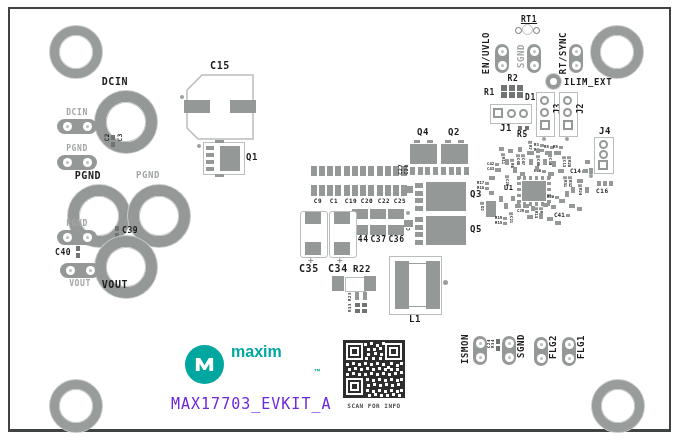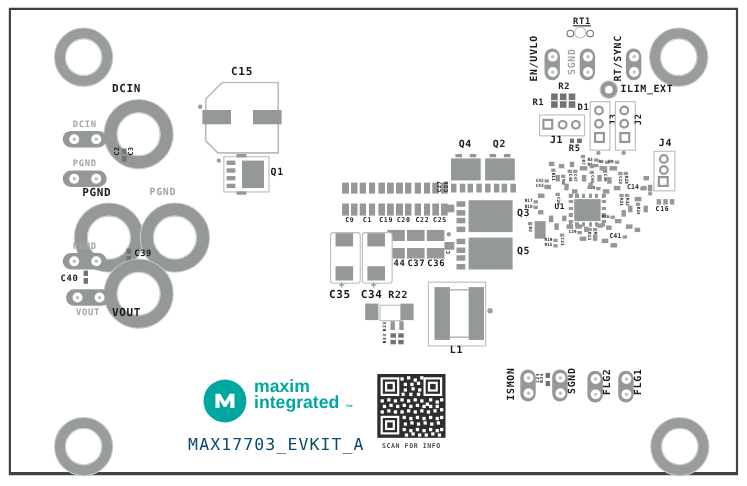--- a/index.html
+++ b/index.html
@@ -47,21 +47,21 @@
   .cpart.v [data-part-label]{writing-mode:vertical-rl;transform:rotate(180deg);}
   .cpart::after{content:'';width:4px;height:3px;background:#949998;align-self:center;}
   
   .qr{position:absolute;left:343px;top:340px;width:62px;height:58px;background:#2d2d2d;}
   .qfc{position:absolute;width:5px;height:5px;background:#2d2d2d;box-shadow:0 0 0 2px #fff,0 0 0 4px #2d2d2d,0 0 0 6px #fff;}
   .qnoise{position:absolute;left:0;top:0;width:3px;height:3px;background:transparent;
     box-shadow:21px 3px #fff,27px 2px #fff,33px 4px #fff,39px 2px #fff,24px 8px #fff,30px 8px #fff,36px 7px #fff,24px 13px #fff,31px 12px #fff,37px 13px #fff,22px 17px #fff,29px 17px #fff,36px 17px #fff,47px 22px #fff,53px 24px #fff,57px 22px #fff,3px 23px #fff,9px 22px #fff,15px 23px #fff,21px 22px #fff,27px 23px #fff,33px 22px #fff,39px 23px #fff,44px 26px #fff,5px 28px #fff,11px 27px #fff,17px 28px #fff,23px 27px #fff,29px 28px #fff,35px 27px #fff,41px 28px #fff,47px 28px #fff,53px 28px #fff,57px 31px #fff,3px 33px #fff,9px 32px #fff,15px 33px #fff,21px 33px #fff,27px 32px #fff,33px 33px #fff,39px 32px #fff,45px 33px #fff,51px 32px #fff,23px 38px #fff,29px 39px #fff,35px 38px #fff,41px 39px #fff,47px 38px #fff,53px 39px #fff,57px 38px #fff,24px 44px #fff,30px 43px #fff,36px 44px #fff,42px 43px #fff,48px 44px #fff,54px 43px #fff,23px 49px #fff,29px 50px #fff,35px 49px #fff,41px 50px #fff,47px 49px #fff,53px 50px #fff,57px 49px #fff,25px 54px #fff,31px 53px #fff,37px 54px #fff,43px 54px #fff,49px 53px #fff,55px 54px #fff;}
   
   .logo-circle{position:absolute;left:185px;top:345px;width:39px;height:39px;border-radius:50%;background:#00a7a0;display:flex;align-items:center;justify-content:center;}
   .logo-word{position:absolute;font-family:"Liberation Sans",sans-serif;font-weight:bold;color:#00a7a0;line-height:1;}
-  .pn{position:absolute;left:171px;top:395px;font-size:15px;letter-spacing:1px;color:#0c4a6e;font-weight:normal;}
+  .pn{position:absolute;left:171px;top:395px;font-size:15px;letter-spacing:1px;color:#6d28d9;font-weight:normal;}
   .qrcap{position:absolute;left:341px;top:402px;width:66px;text-align:center;font-size:6px;font-weight:bold;letter-spacing:.5px;color:#4d4d4d;}
 </style>
 </head>
 <body>
 
 <div id="board">
   <div class="edge"></div>
 
   <div class="hole" style="left:50px;top:26px;"></div>
   <div class="hole" style="left:591px;top:26px;"></div>
@@ -483,21 +483,20 @@
       <i></i>
     </div>
   <div class="lbl v" style="left:577px;top:335px;font-size:9px;">FLG1</div>
 
   <div class="logo-circle">
     <svg width="27" height="27" viewBox="0 0 100 100">
       <path fill="#ffffff" d="M18 74 V26 h16 l16 27 16-27 h16 v48 H68 V47 L54 70 h-8 L32 47 v27 z"></path>
     </svg>
   </div>
   <div class="logo-word" style="left:231px;top:344px;font-size:16px;">maxim</div>
-  <div class="logo-word" style="left:231px;top:359px;font-size:16px;">integrated</div>
   <div class="logo-word" style="left:314px;top:368px;font-size:7px;">™</div>
 
   <div class="pn">MAX17703_EVKIT_A</div>
 
   <div class="qr">
     <i class="qnoise"></i>
     <i class="qfc" style="left:9px;top:9px;"></i>
     <i class="qfc" style="left:48px;top:9px;"></i>
     <i class="qfc" style="left:9px;top:44px;"></i>
   </div>

